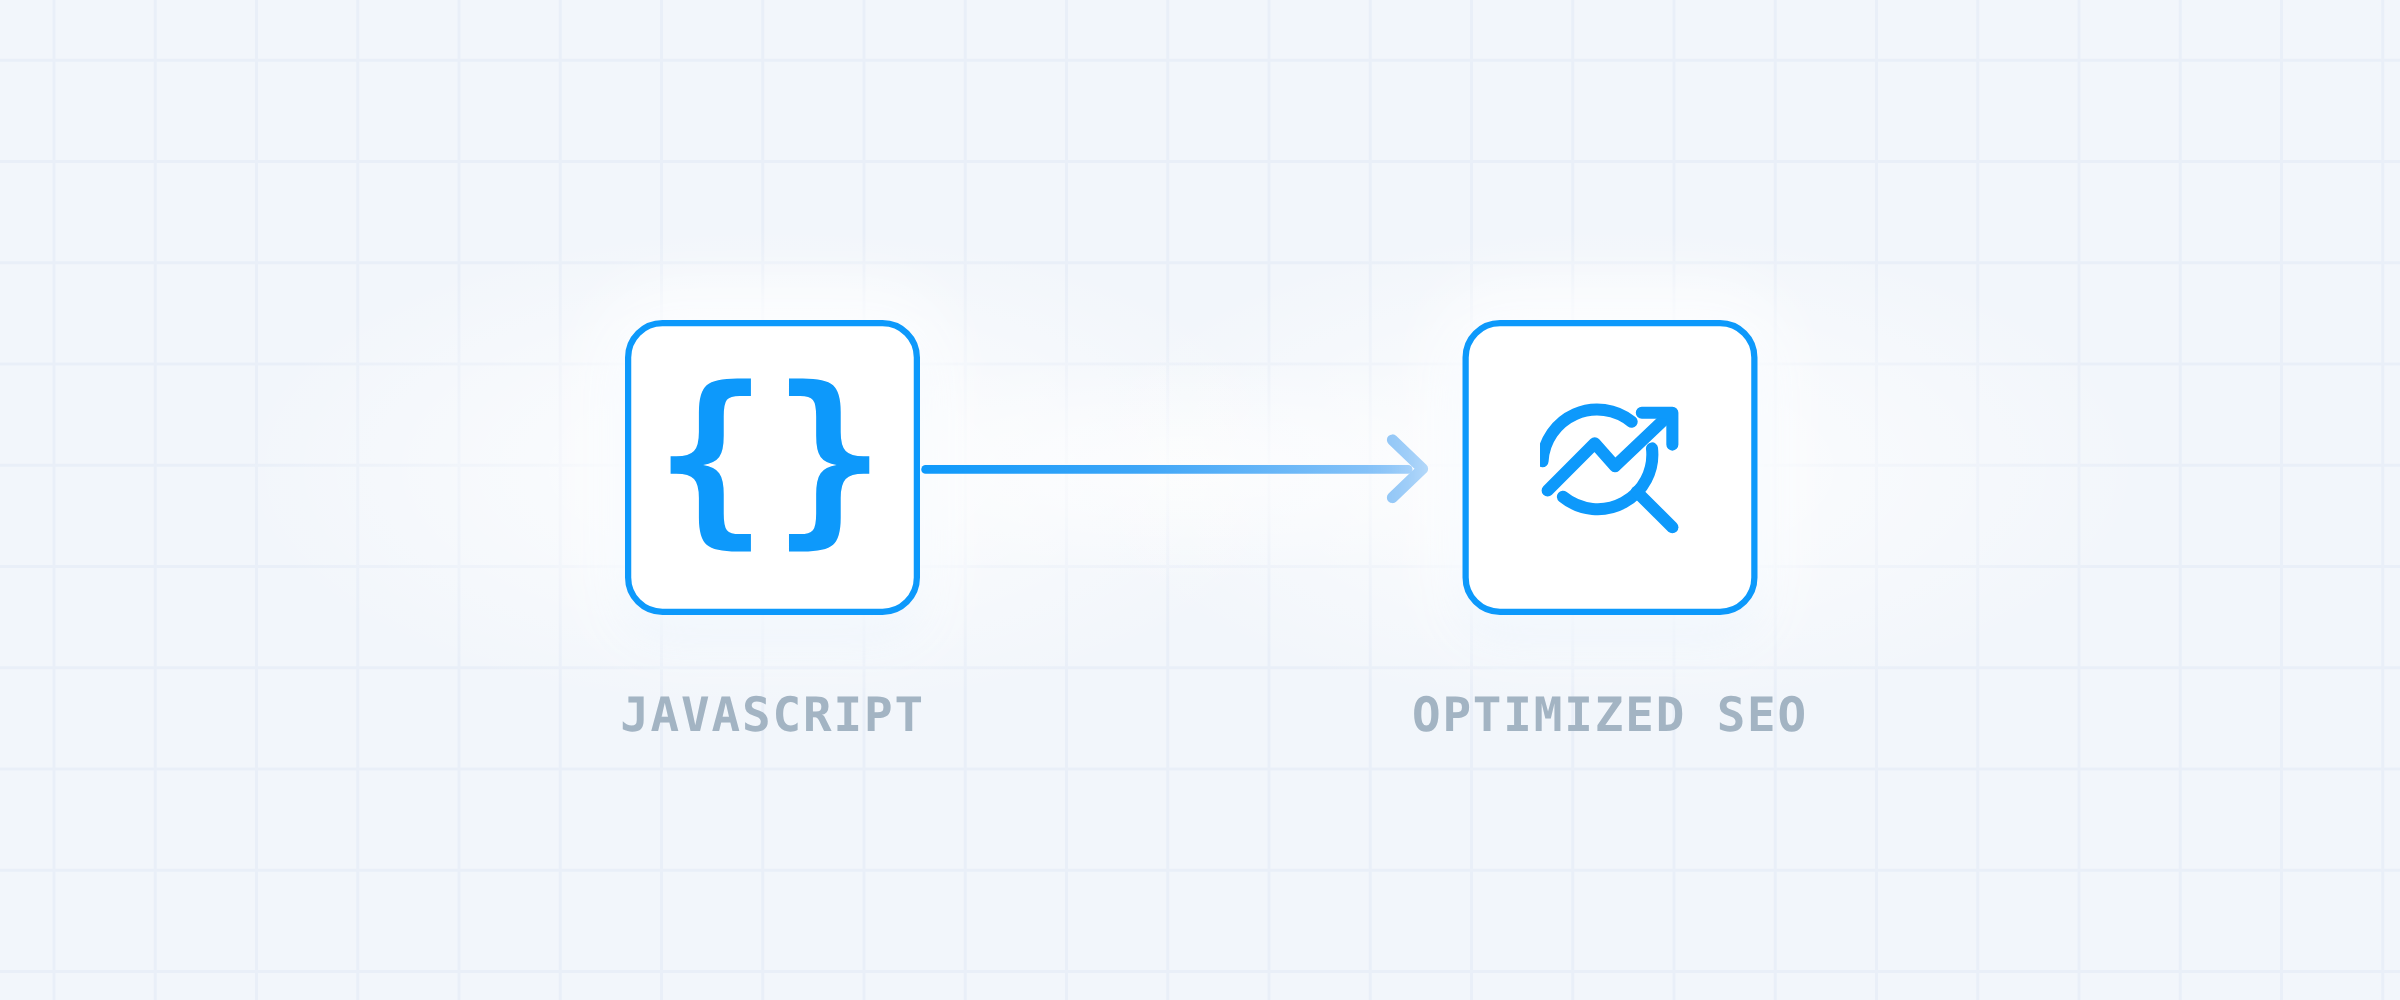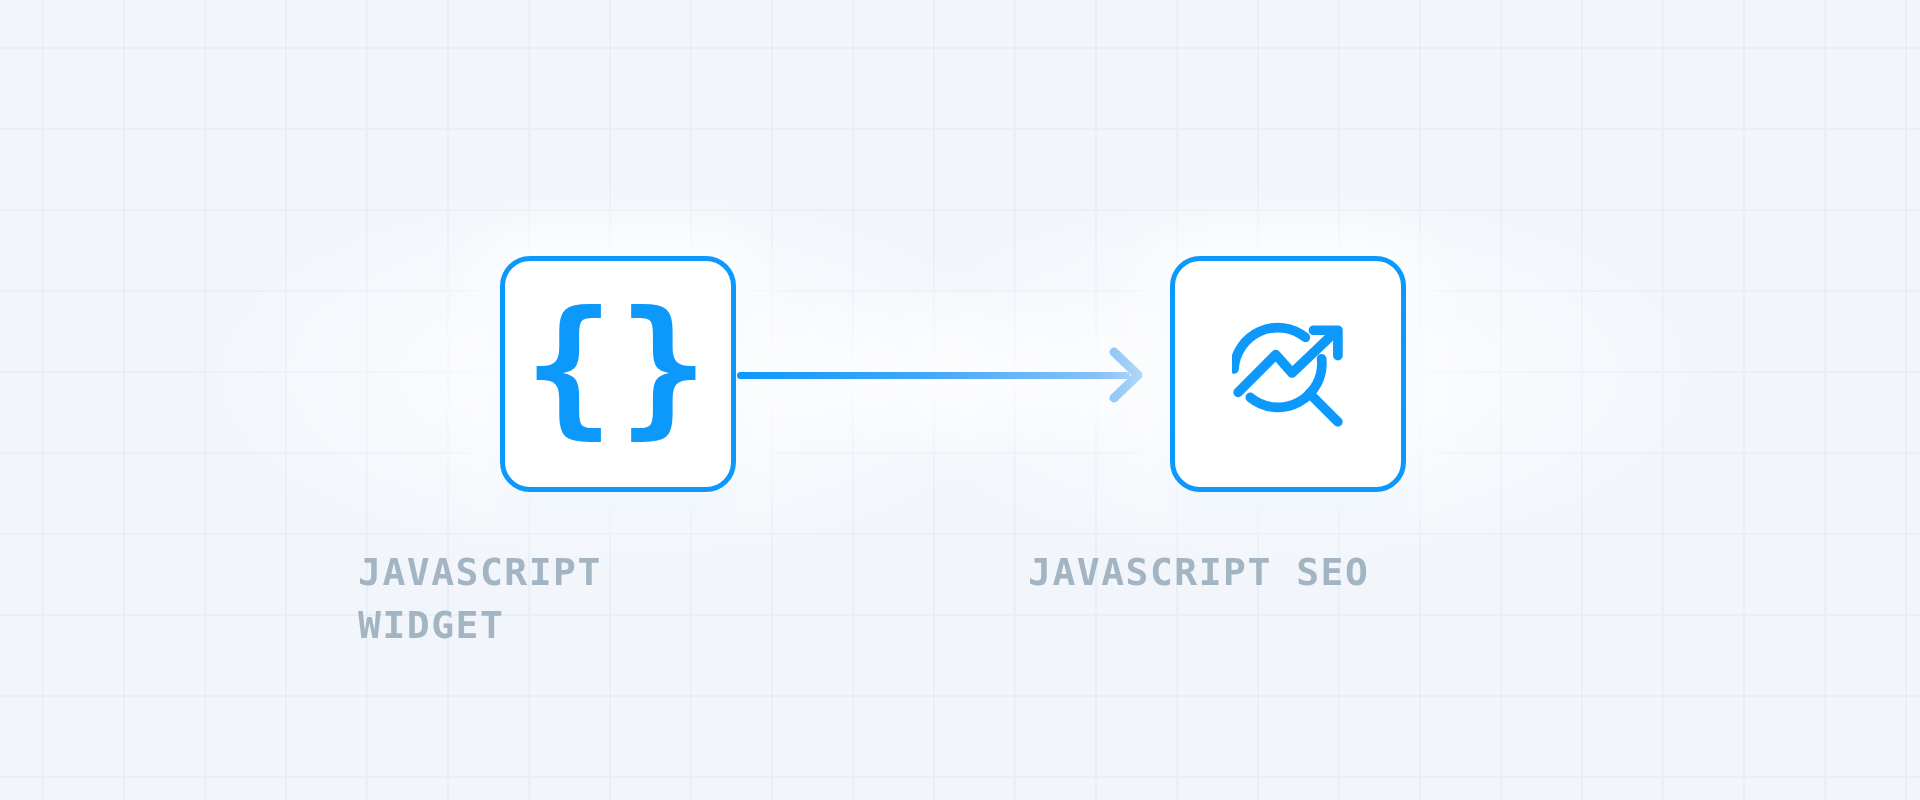--- a/index.html
+++ b/index.html
@@ -85,21 +85,21 @@
   .arrow-head {
     position: absolute;
     right: 0;
     top: 0;
   }
 
   .node-label {
     position: absolute;
     top: 546px;
     width: 520px;
-    text-align: left;
+    text-align: center;
     font-family: "DejaVu Sans Mono", monospace;
     font-weight: 700;
     font-size: 38px;
     line-height: 53px;
     letter-spacing: 1.5px;
     color: #A3B4C3;
     user-select: none;
   }
   .label-left  { left: 358px; }
   .label-right { left: 1028px; }
@@ -129,20 +129,19 @@
         <path d="M88 40 A43 43 0 0 1 18 78"></path>
         <path d="M76 74 L104 102"></path>
         <path d="M6 73 L43 36 L59 54 L101 14"></path>
         <path d="M80 12 L104 12 L104 37"></path>
       </g>
     </svg>
   </div>
 
   <div class="node-label label-left">
     <div>JAVASCRIPT</div>
-    <div>WIDGET</div>
   </div>
 
   <div class="node-label label-right">
-    <div>JAVASCRIPT SEO</div>
+    <div>OPTIMIZED SEO</div>
   </div>
 
 </div>
 
 </body></html>

